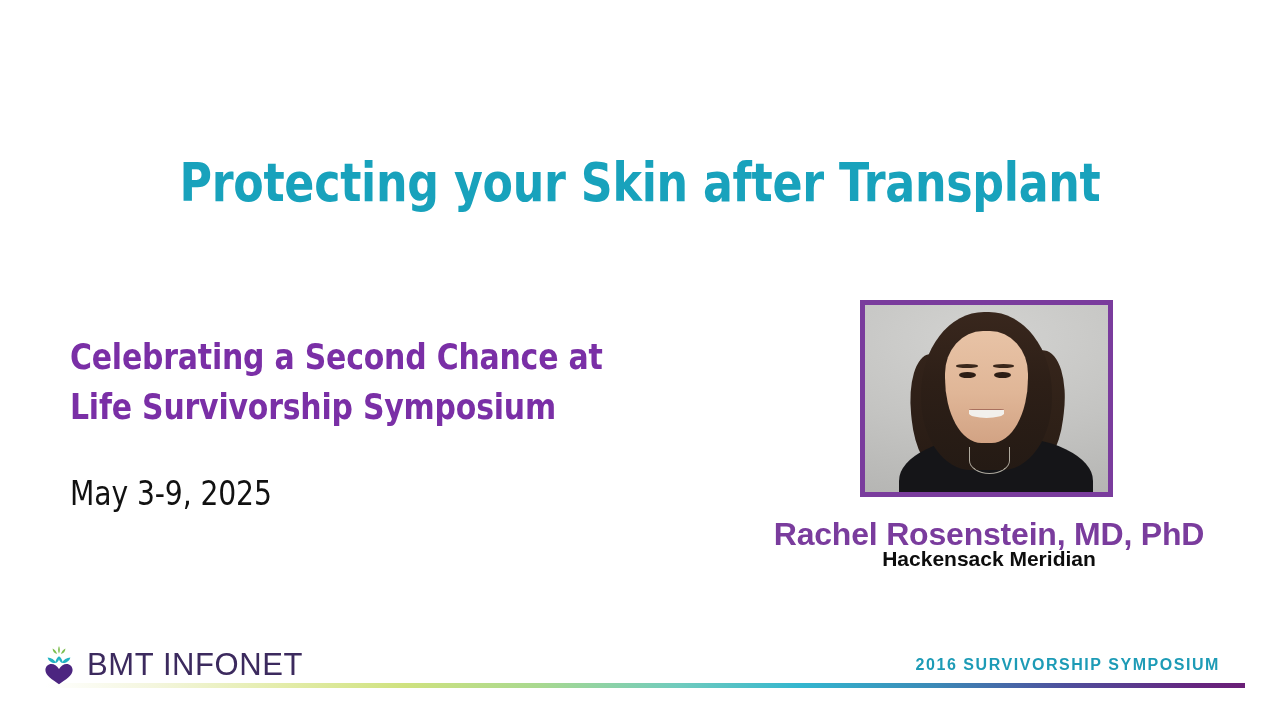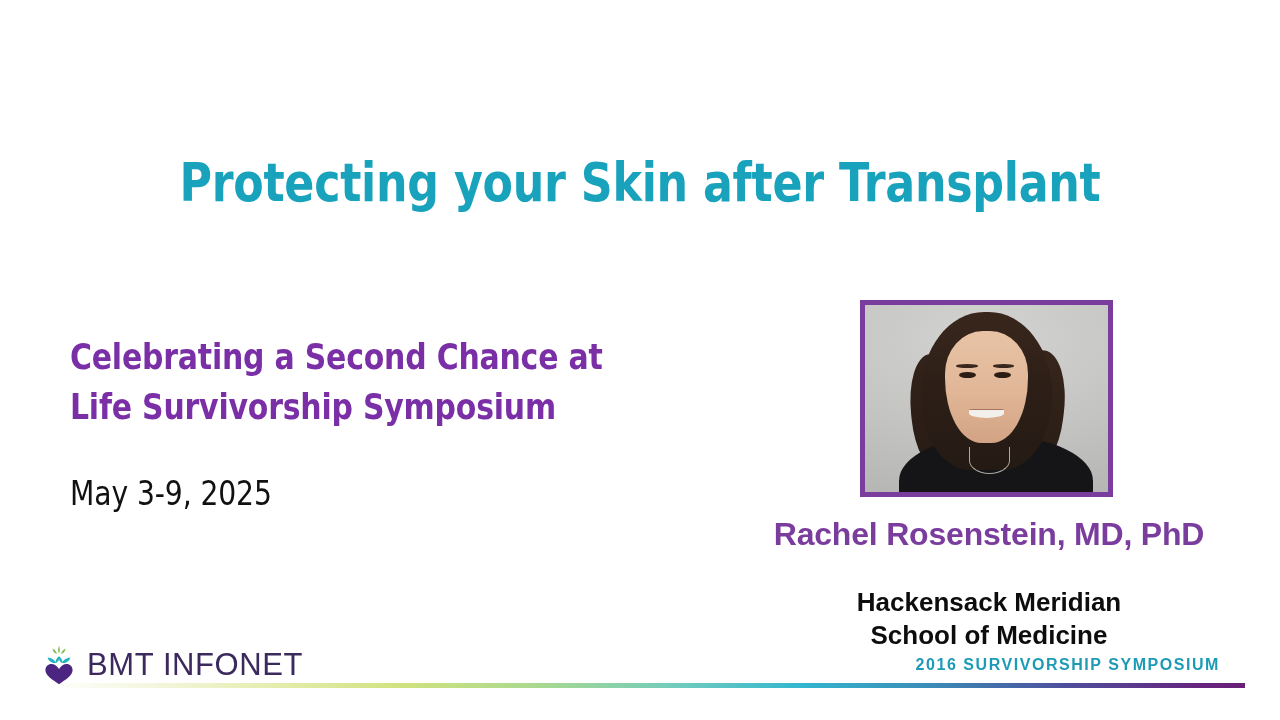--- a/index.html
+++ b/index.html
@@ -202,23 +202,22 @@
   }
   .speaker-affil {
     position: absolute;
     left: 760px;
     top: 546px;
     width: 458px;
     text-align: center;
     color: #0d0d0d;
     font-family: "Liberation Sans", sans-serif;
     font-weight: bold;
-    font-size: 26px;
+    font-size: 21px;
     line-height: 1.26;
-    margin-top: 40px;
   }
   .speaker-affil .line { display: block; }
 
   
   .footer-bar {
     position: absolute;
     left: 45px;
     top: 683px;
     width: 1200px;
     height: 5px;
@@ -298,21 +297,20 @@
       <div class="ph-eye r"></div>
       <div class="ph-mouth"></div>
       <div class="ph-necklace"></div>
     </div>
   </div>
 
   <div class="speaker-name">Rachel Rosenstein, MD, PhD</div>
 
   <div class="speaker-affil">
     <span class="line">Hackensack Meridian</span>
-    <span class="line">School of Medicine</span>
   </div>
 
   <div class="footer-bar"></div>
 
   <div class="logo">
     <span class="logo-mark-wrap">
       <svg class="logo-mark" viewBox="0 0 34 40" xmlns="http://www.w3.org/2000/svg">
         <g fill="#7DBE4E">
           <path d="M17 1c1.1 2.4 1.2 5.2 0 7.6-1.2-2.4-1.1-5.2 0-7.6z"></path>
           <path d="M10.6 3.6c2.2 1.1 3.8 3.1 4.4 5.4-2.4-.5-4.4-2.3-4.4-5.4z"></path>

